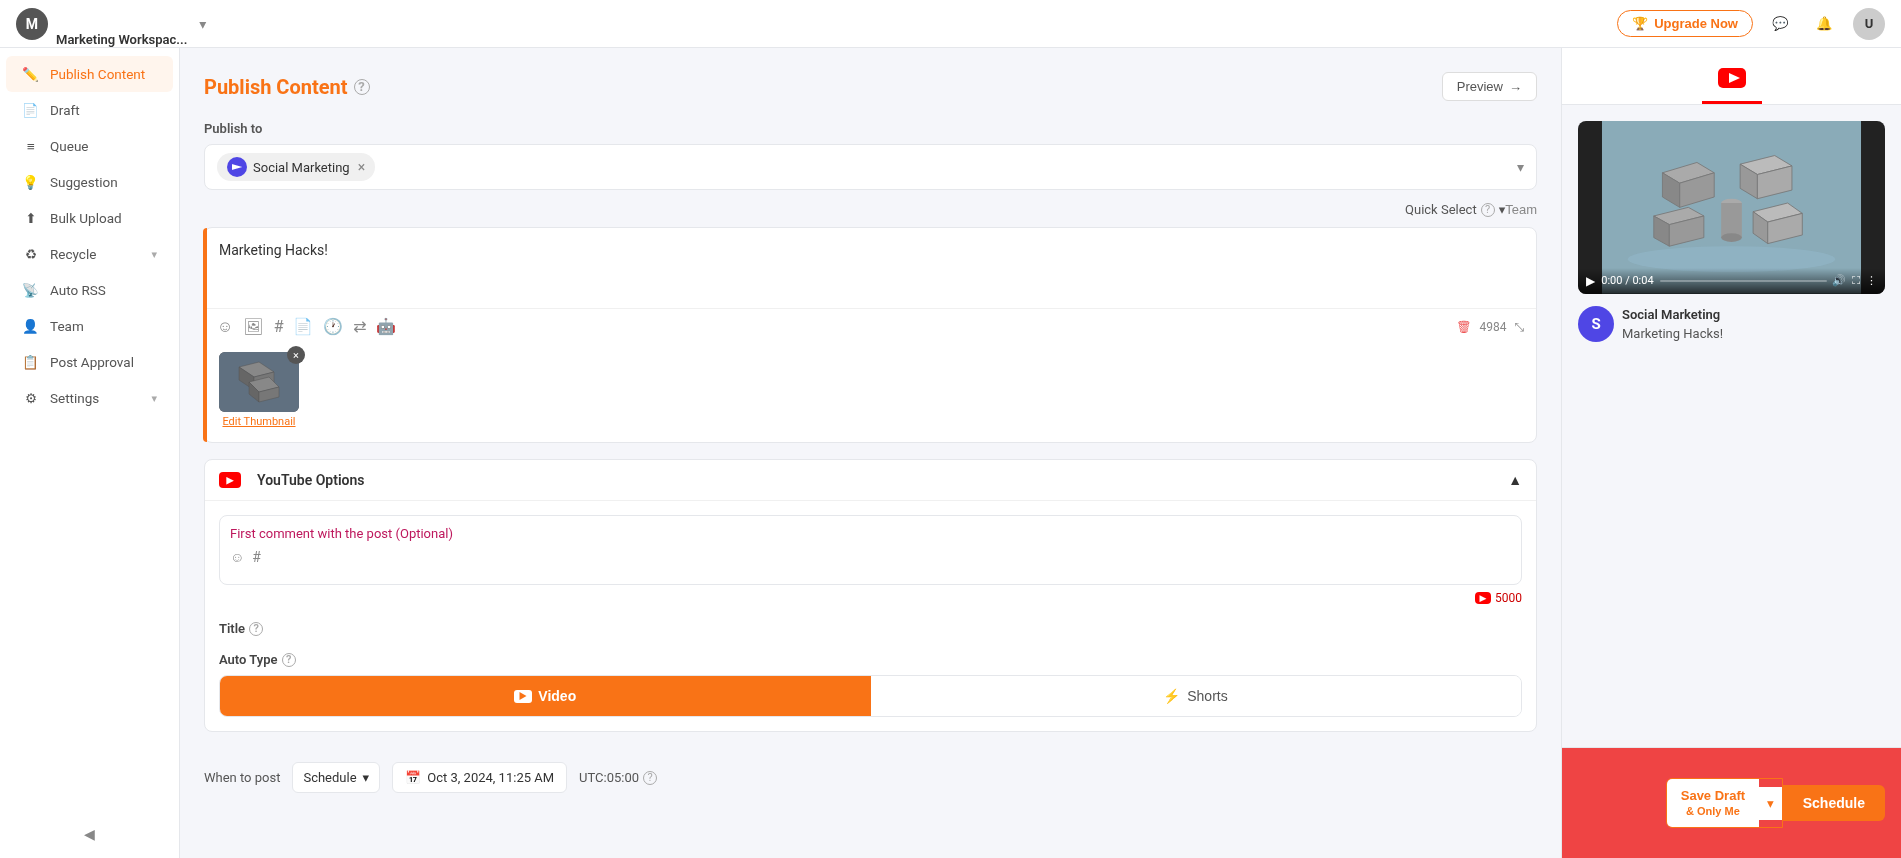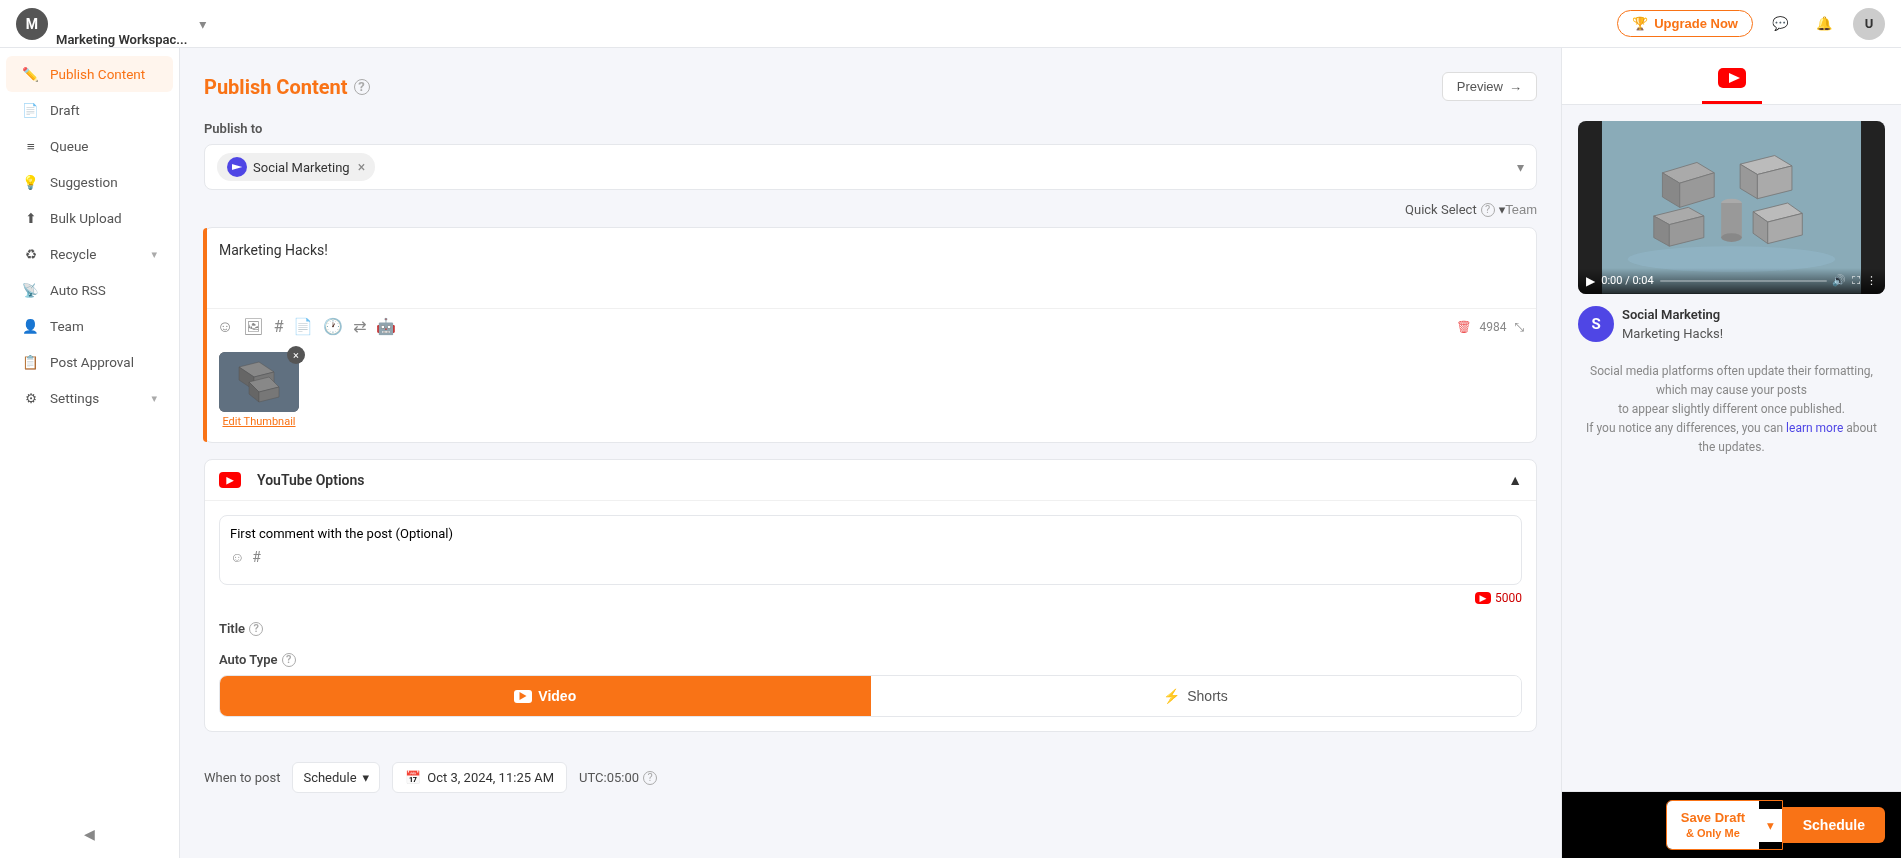--- a/index.html
+++ b/index.html
@@ -71,21 +71,21 @@
 
     
     .yt-options { border: 1.5px solid #e5e7eb; border-radius: 8px; background: #fff; margin-bottom: 16px; }
     .yt-options-header { display: flex; align-items: center; justify-content: space-between; padding: 12px 14px; cursor: pointer; }
     .yt-options-title { display: flex; align-items: center; gap: 16px; font-size: 14px; font-weight: 600; color: #333; }
     .yt-icon { width: 22px; height: 16px; background: #ff0000; border-radius: 4px; display: flex; align-items: center; justify-content: center; }
     .yt-icon::after { content: '▶'; color: #fff; font-size: 9px; }
     .yt-options-body { padding: 14px; border-top: 1px solid #f0f0f0; }
     .field-label { font-size: 13px; font-weight: 600; color: #444; margin-bottom: 8px; display: flex; align-items: center; gap: 4px; }
     .first-comment-box { border: 1.5px solid #e5e7eb; border-radius: 8px; padding: 10px; min-height: 70px; background: #fff; }
-    .first-comment-placeholder { color: #000000; font-size: 13px; }
+    .first-comment-placeholder { color: #be185d; font-size: 13px; }
     .first-comment-toolbar { display: flex; align-items: center; gap: 8px; margin-top: 8px; color: #888; }
     .comment-char-row { display: flex; justify-content: flex-end; align-items: center; gap: 4px; font-size: 12px; color: #888; margin-top: 6px; }
     .yt-char-count { color: #cc0000; }
     .title-field { margin-top: 16px; }
     .title-input-row { display: flex; align-items: center; border: 1.5px solid #e5e7eb; border-radius: 8px; padding: 9px 12px; background: #fff; }
     .title-input { flex: 1; border: none; outline: none; font-size: 13px; color: #aaa; background: transparent; }
     .title-char-count { font-size: 12px; color: #888; }
     .post-type-section { margin-top: 16px; }
     .post-type-buttons { display: flex; gap: 0; border-radius: 8px; overflow: hidden; border: 1.5px solid #e5e7eb; }
     .post-type-btn-video { flex: 1; background: #f97316; color: #fff; border: none; padding: 12px; font-size: 14px; font-weight: 600; cursor: pointer; display: flex; align-items: center; justify-content: center; gap: 6px; }
@@ -106,21 +106,21 @@
     .preview-tab-icon { font-size: 20px; }
     .preview-content { padding: 16px; }
     .preview-channel-row { display: flex; align-items: center; gap: 8px; margin-top: 12px; }
     .preview-channel-avatar { width: 36px; height: 36px; border-radius: 50%; background: #4f46e5; display: flex; align-items: center; justify-content: center; color: #fff; font-weight: bold; font-size: 15px; }
     .preview-channel-name { font-size: 13px; font-weight: 600; color: #333; }
     .preview-caption { font-size: 13px; color: #555; margin-top: 4px; }
     .preview-disclaimer { font-size: 12px; color: #888; text-align: center; margin-top: 20px; line-height: 1.6; }
     .preview-disclaimer a { color: #4f46e5; text-decoration: none; }
 
     
-    .bottom-action { display: flex; align-items: center; justify-content: flex-end; gap: 0; padding: 8px 16px; border-top: 1px solid #e5e7eb; background: #000000; flex-shrink: 0; }
+    .bottom-action { display: flex; align-items: center; justify-content: flex-end; gap: 0; padding: 30px 16px; border-top: 1px solid #e5e7eb; background: #ef4444; flex-shrink: 0; }
     .save-draft-btn { display: flex; align-items: center; gap: 0; border: 1.5px solid #f97316; border-radius: 6px 0 0 6px; overflow: hidden; }
     .save-draft-main { padding: 9px 14px; background: #fff; color: #f97316; font-size: 13px; font-weight: 600; cursor: pointer; border: none; }
     .save-draft-chevron { padding: 9px 8px; background: #fff; border-left: 1px solid #f97316; color: #f97316; cursor: pointer; border: none; }
     .schedule-btn { padding: 10px 20px; background: #f97316; color: #fff; border: none; border-radius: 0 6px 6px 0; font-size: 14px; font-weight: 600; cursor: pointer; margin-left: 0; }
 
     
     .mini-video-container { position: relative; width: 100%; aspect-ratio: 16/9; background: #222; border-radius: 8px; overflow: hidden; }
 
     
     ::-webkit-scrollbar { width: 6px; }
@@ -414,25 +414,20 @@
         <div class="preview-channel-row">
           <div class="preview-channel-avatar">
             <span>S</span>
           </div>
           <div>
             <div class="preview-channel-name">Social Marketing</div>
             <div class="preview-caption">Marketing Hacks!</div>
           </div>
         </div>
 
-        <div class="preview-disclaimer">
-          Social media platforms often update their formatting, which may cause your posts<br>
-          to appear slightly different once published.<br>
-          If you notice any differences, you can <a href="#">learn more</a> about the updates.
-        </div>
       </div>
 
       <div class="bottom-action" style="margin-top:auto;">
         <div class="save-draft-btn">
           <button class="save-draft-main">
             Save Draft<br><span style="font-size:11px;">&amp; Only Me</span>
           </button>
           <button class="save-draft-chevron">▾</button>
         </div>
         <button class="schedule-btn">Schedule</button>

